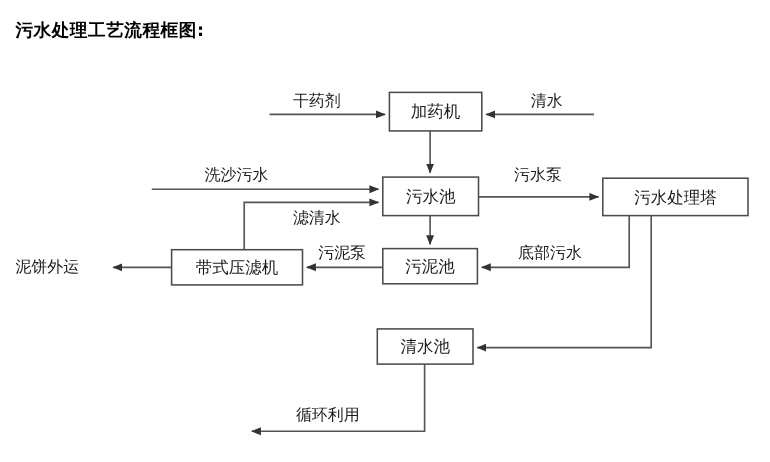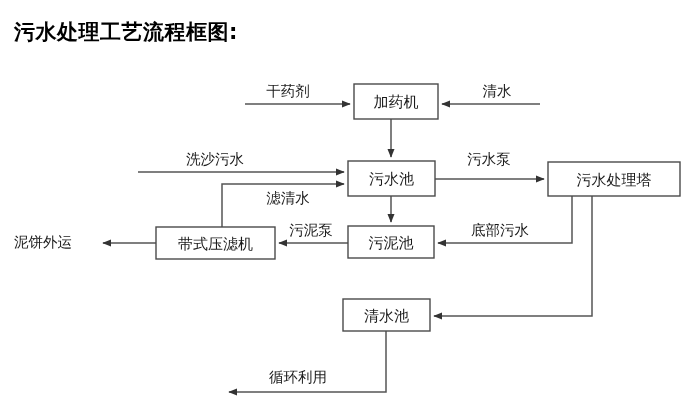--- a/index.html
+++ b/index.html
@@ -11,21 +11,21 @@
     width: 700px;
     height: 420px;
     position: relative;
     overflow: hidden;
     font-family: "DejaVu Sans", "Liberation Sans", sans-serif;
   }
   #diagram-title {
     position: absolute;
     left: 14px;
     top: 18px;
-    font-size: 21px;
+    font-size: 16px;
     font-weight: bold;
     color: #000000;
     letter-spacing: 0.5px;
     white-space: nowrap;
   }
   #flow-canvas {
     position: absolute;
     left: 0;
     top: 0;
     width: 700px;

